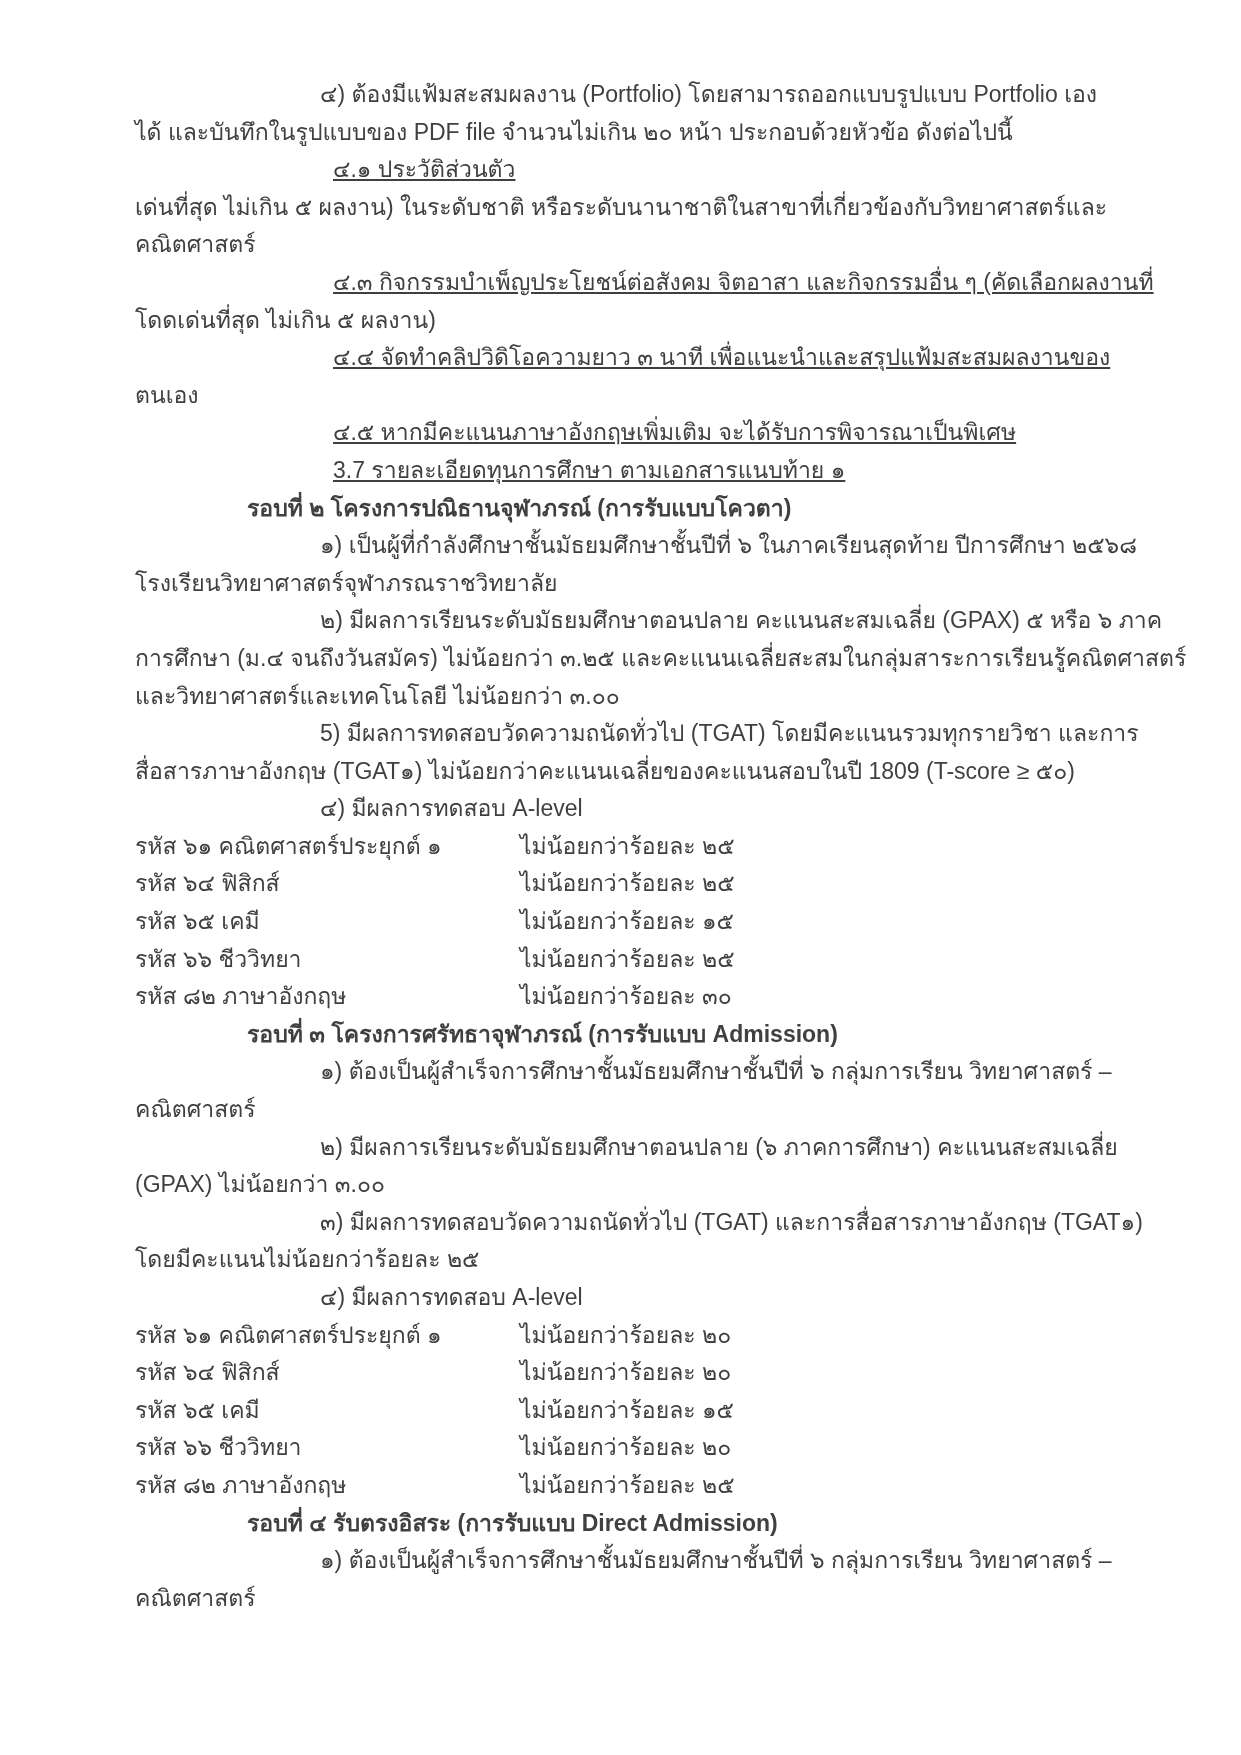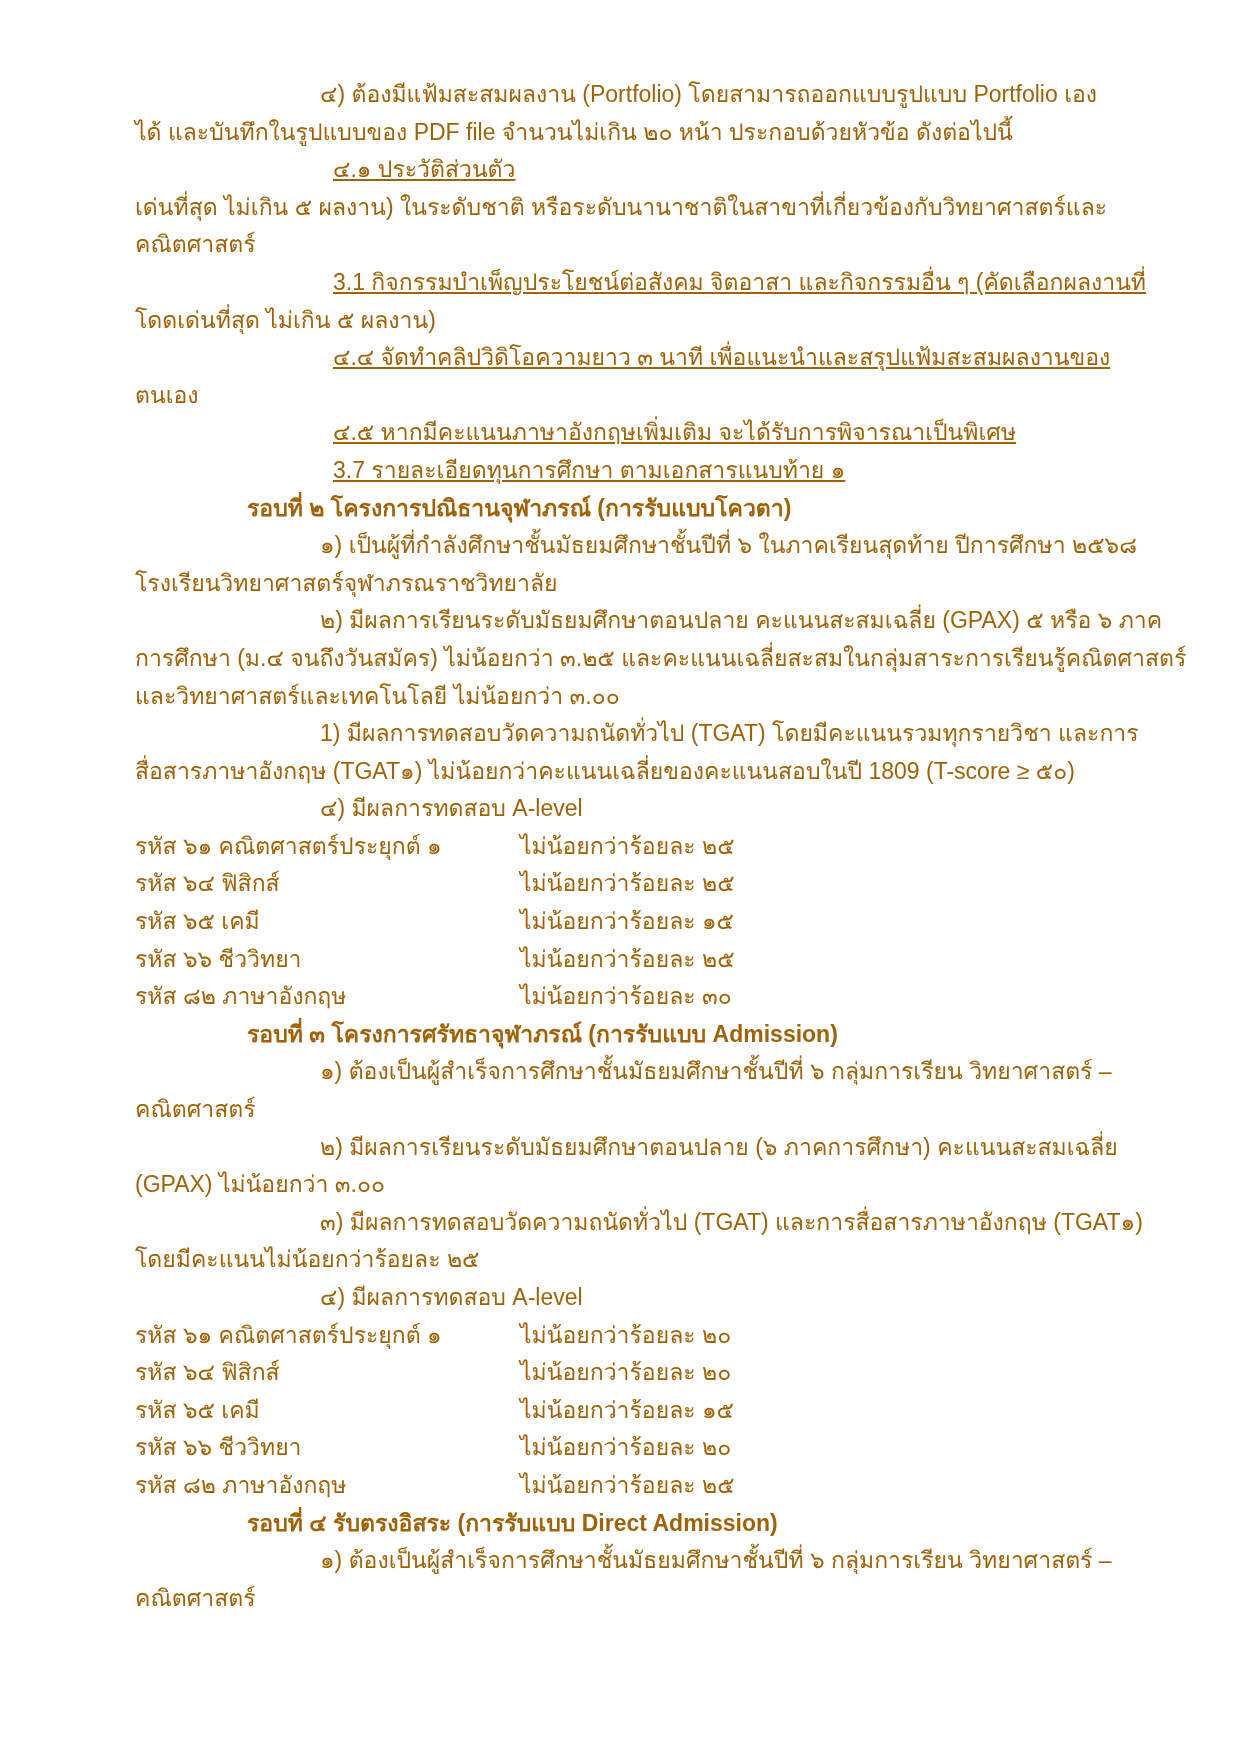--- a/index.html
+++ b/index.html
@@ -1,19 +1,19 @@
 <!DOCTYPE html>
 <html><head>
 <meta charset="utf-8">
 <style>
   html,body{margin:0;padding:0;background:#e8e8e8;}
   .doc{
     position:relative;
     width:1241px;height:1755px;
-    background:#ffffff;color:#a16207;
+    background:#ffffff;color:#404040;
     font-family:"Liberation Sans","DejaVu Sans",sans-serif;
     font-size:23px;
     margin:0 auto;
     overflow:hidden;
   }
   .content{position:absolute;top:76px;left:135px;right:40px;}
   .ln{height:37.6px;line-height:37.6px;white-space:nowrap;}
   .i-para{padding-left:185px;}   
   .i-sub{padding-left:198px;text-decoration:underline;}    
   .i-head{padding-left:112px;font-weight:700;} 
@@ -24,34 +24,34 @@
 <body>
 
 <div class="doc">
   <div class="content">
 
     <div class="ln i-para">๔) ต้องมีแฟ้มสะสมผลงาน (Portfolio) โดยสามารถออกแบบรูปแบบ Portfolio  เอง</div>
     <div class="ln">ได้ และบันทึกในรูปแบบของ PDF file จำนวนไม่เกิน ๒๐ หน้า ประกอบด้วยหัวข้อ ดังต่อไปนี้</div>
     <div class="ln i-sub">๔.๑ ประวัติส่วนตัว</div>
     <div class="ln">เด่นที่สุด ไม่เกิน ๕ ผลงาน) ในระดับชาติ หรือระดับนานาชาติในสาขาที่เกี่ยวข้องกับวิทยาศาสตร์และ</div>
     <div class="ln">คณิตศาสตร์</div>
-    <div class="ln i-sub">3.1 กิจกรรมบำเพ็ญประโยชน์ต่อสังคม จิตอาสา และกิจกรรมอื่น ๆ (คัดเลือกผลงานที่</div>
+    <div class="ln i-sub">๔.๓ กิจกรรมบำเพ็ญประโยชน์ต่อสังคม จิตอาสา และกิจกรรมอื่น ๆ (คัดเลือกผลงานที่</div>
     <div class="ln">โดดเด่นที่สุด ไม่เกิน ๕ ผลงาน)</div>
     <div class="ln i-sub">๔.๔ จัดทำคลิปวิดิโอความยาว ๓ นาที เพื่อแนะนำและสรุปแฟ้มสะสมผลงานของ</div>
     <div class="ln">ตนเอง</div>
     <div class="ln i-sub">๔.๕ หากมีคะแนนภาษาอังกฤษเพิ่มเติม จะได้รับการพิจารณาเป็นพิเศษ</div>
     <div class="ln i-sub">3.7 รายละเอียดทุนการศึกษา ตามเอกสารแนบท้าย ๑</div>
 
     <div class="ln i-head">รอบที่ ๒ โครงการปณิธานจุฬาภรณ์ (การรับแบบโควตา)</div>
     <div class="ln i-para">๑) เป็นผู้ที่กำลังศึกษาชั้นมัธยมศึกษาชั้นปีที่ ๖ ในภาคเรียนสุดท้าย ปีการศึกษา ๒๕๖๘</div>
     <div class="ln">โรงเรียนวิทยาศาสตร์จุฬาภรณราชวิทยาลัย</div>
     <div class="ln i-para">๒) มีผลการเรียนระดับมัธยมศึกษาตอนปลาย คะแนนสะสมเฉลี่ย (GPAX) ๕ หรือ ๖ ภาค</div>
     <div class="ln">การศึกษา (ม.๔ จนถึงวันสมัคร) ไม่น้อยกว่า ๓.๒๕ และคะแนนเฉลี่ยสะสมในกลุ่มสาระการเรียนรู้คณิตศาสตร์</div>
     <div class="ln">และวิทยาศาสตร์และเทคโนโลยี ไม่น้อยกว่า ๓.๐๐</div>
-    <div class="ln i-para">1) มีผลการทดสอบวัดความถนัดทั่วไป (TGAT) โดยมีคะแนนรวมทุกรายวิชา และการ</div>
+    <div class="ln i-para">5) มีผลการทดสอบวัดความถนัดทั่วไป (TGAT) โดยมีคะแนนรวมทุกรายวิชา และการ</div>
     <div class="ln">สื่อสารภาษาอังกฤษ (TGAT๑) ไม่น้อยกว่าคะแนนเฉลี่ยของคะแนนสอบในปี 1809 (T-score ≥ ๕๐)</div>
     <div class="ln i-para">๔) มีผลการทดสอบ A-level</div>
 
     <div class="ln row">
       <span class="c1">รหัส ๖๑ คณิตศาสตร์ประยุกต์ ๑</span><span class="c2">ไม่น้อยกว่าร้อยละ ๒๕</span>
     </div>
     <div class="ln row">
       <span class="c1">รหัส ๖๔ ฟิสิกส์</span><span class="c2">ไม่น้อยกว่าร้อยละ ๒๕</span>
     </div>
     <div class="ln row">

